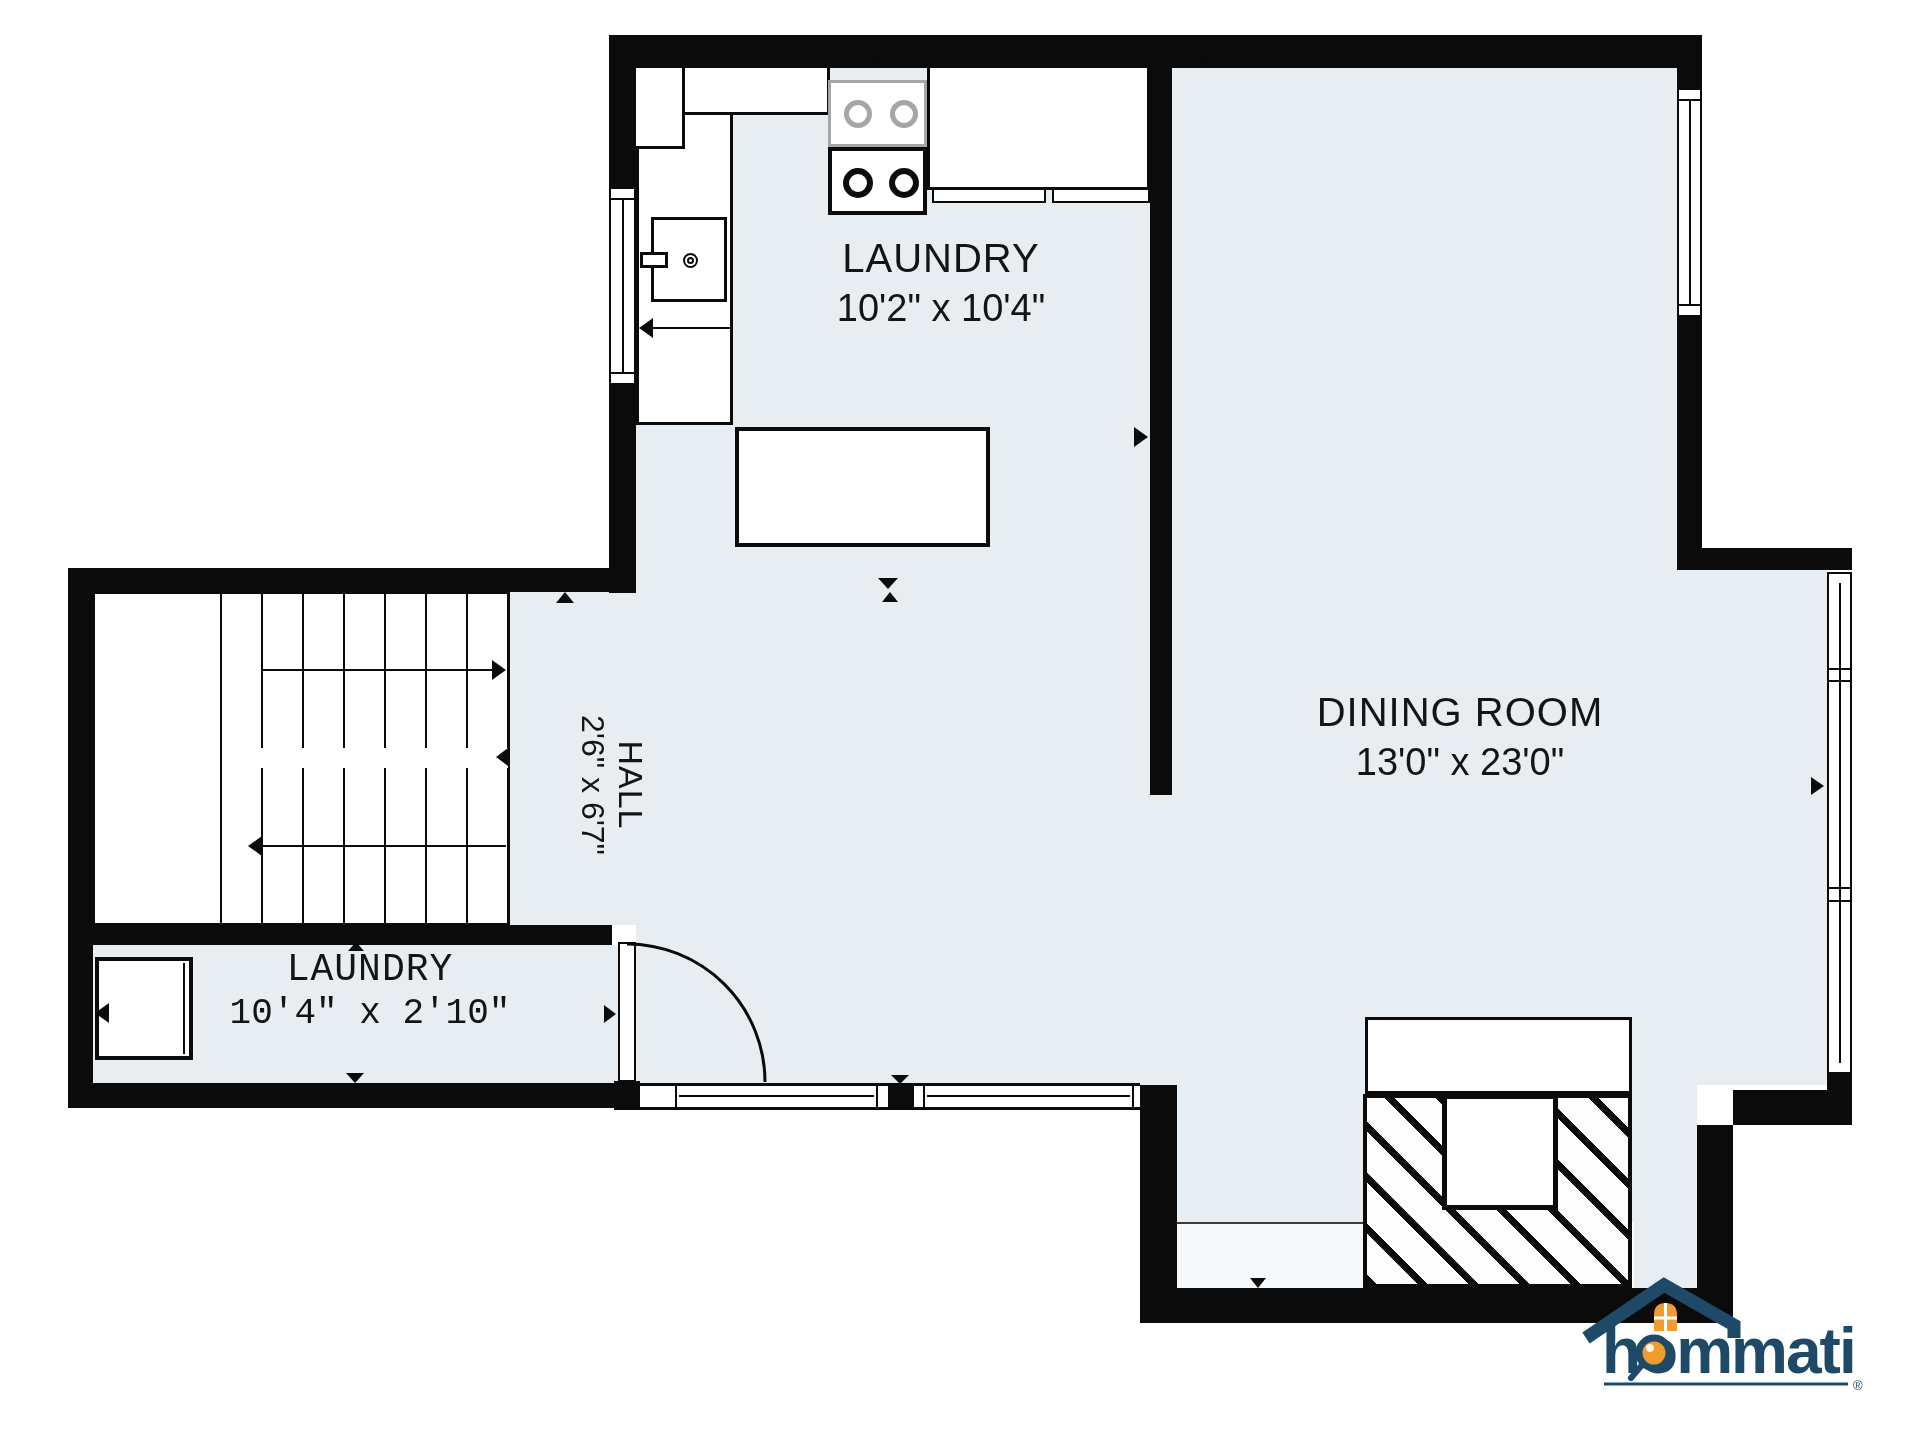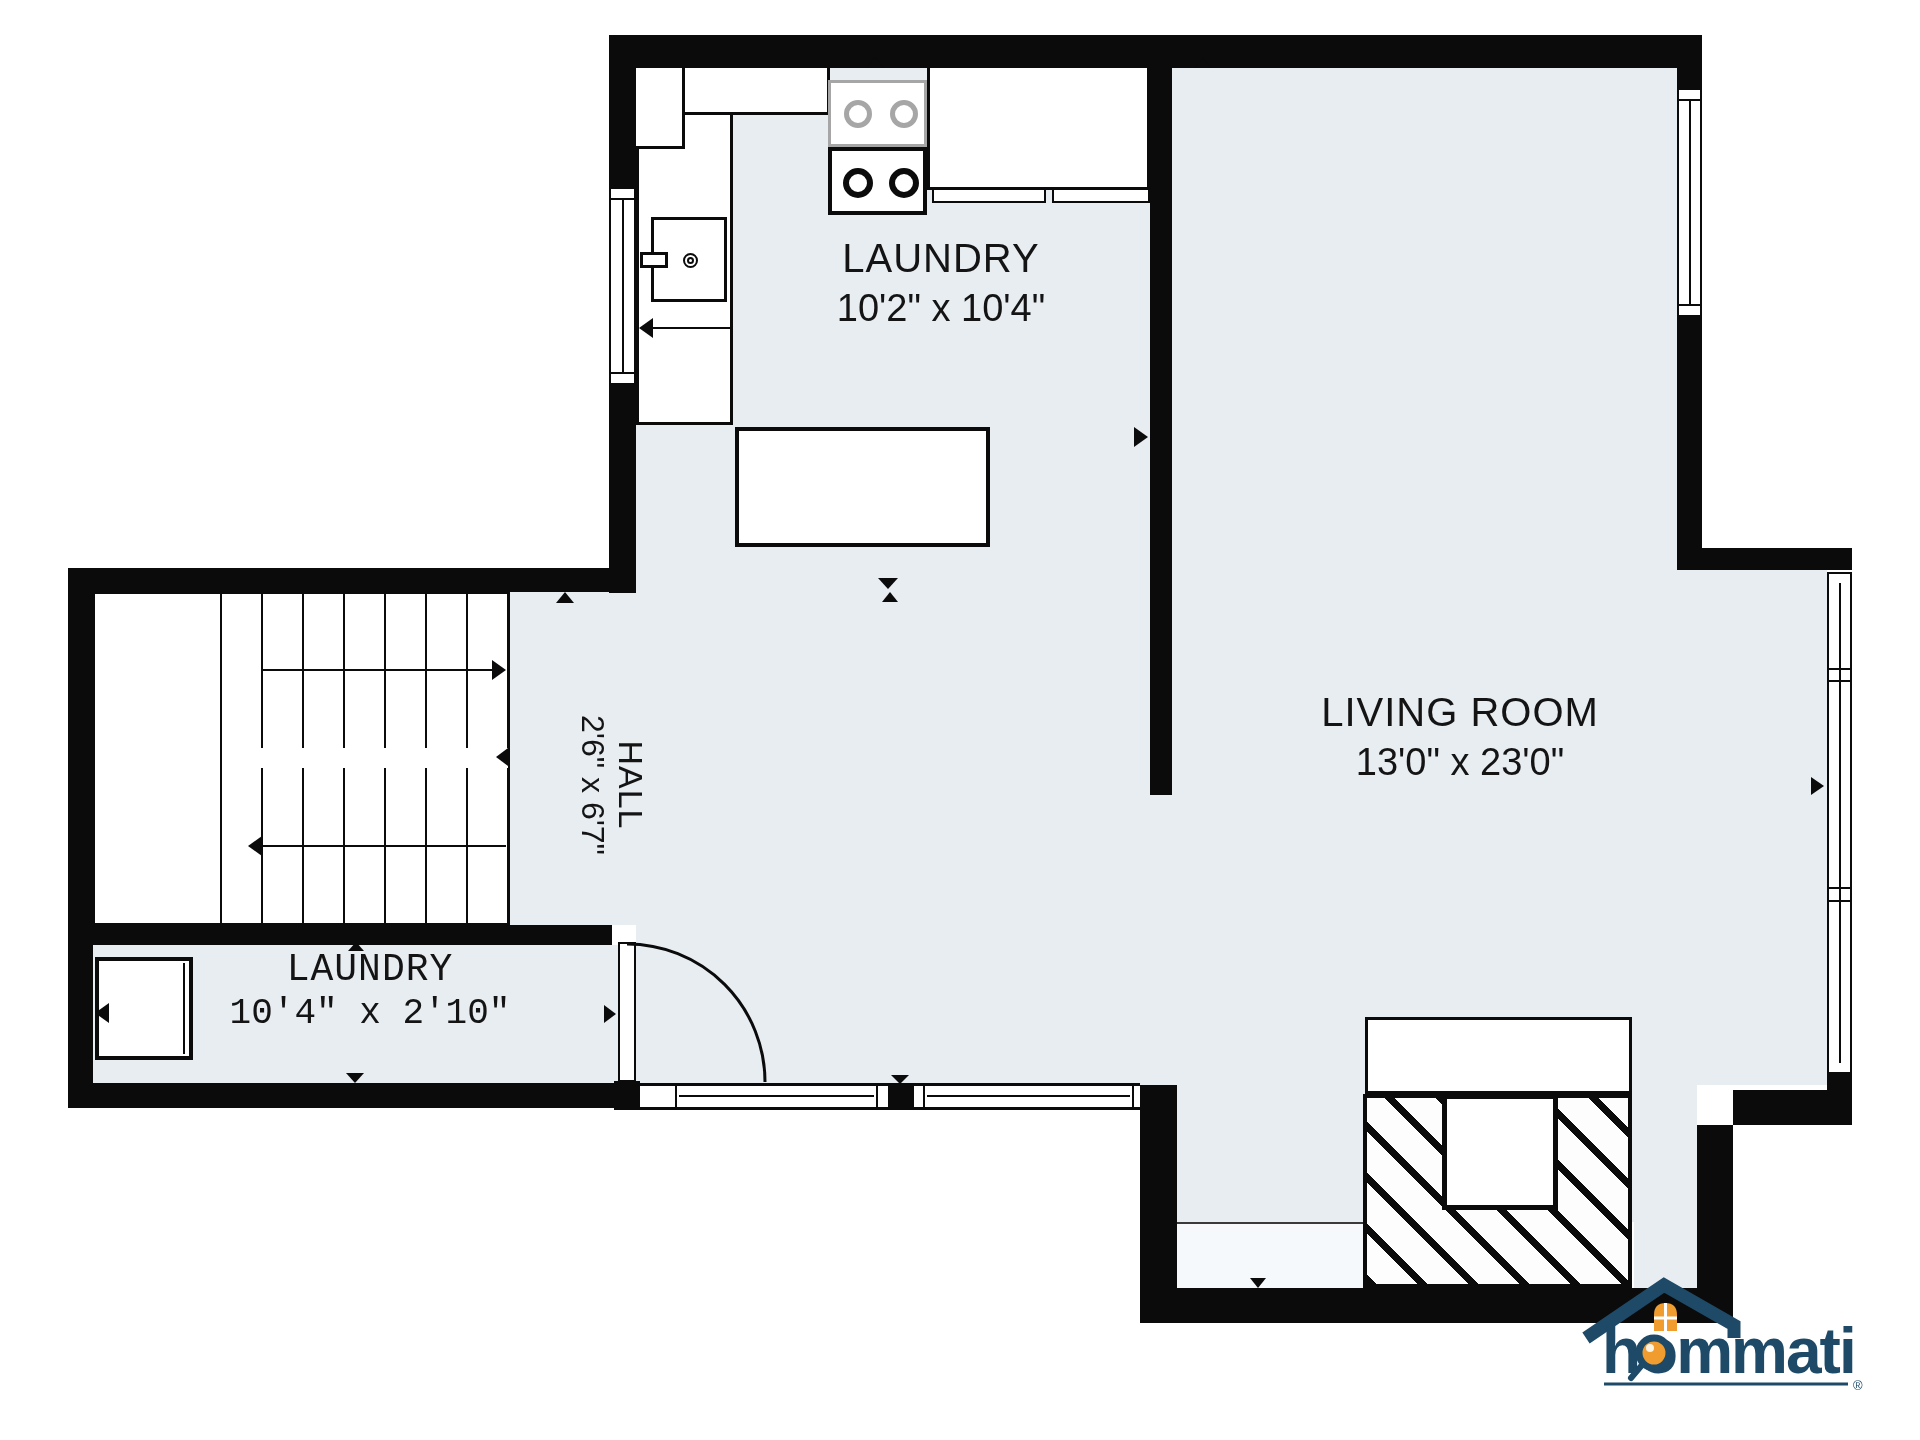--- a/index.html
+++ b/index.html
@@ -219,21 +219,21 @@
 
   <svg class="overlay" width="1920" height="1440" viewBox="0 0 1920 1440">
     <path d="M 627 944 A 138 138 0 0 1 765 1082" fill="none" stroke="#0b0b0b" stroke-width="3"></path>
   </svg>
 
   <div class="abs label lbl-kitchen">
     <div class="nm">LAUNDRY</div>
     <div class="dm">10'2" x 10'4"</div>
   </div>
   <div class="abs label lbl-living">
-    <div class="nm">LIVING ROOM</div>
+    <div class="nm">DINING ROOM</div>
     <div class="dm">13'0" x 23'0"</div>
   </div>
   <div class="abs label lbl-laundry">
     <div class="nm">LAUNDRY</div>
     <div class="dm">10'4" x 2'10"</div>
   </div>
   <div class="abs label lbl-hall">
     <div class="nm">HALL</div>
     <div class="dm">2'6" x 6'7"</div>
   </div>

